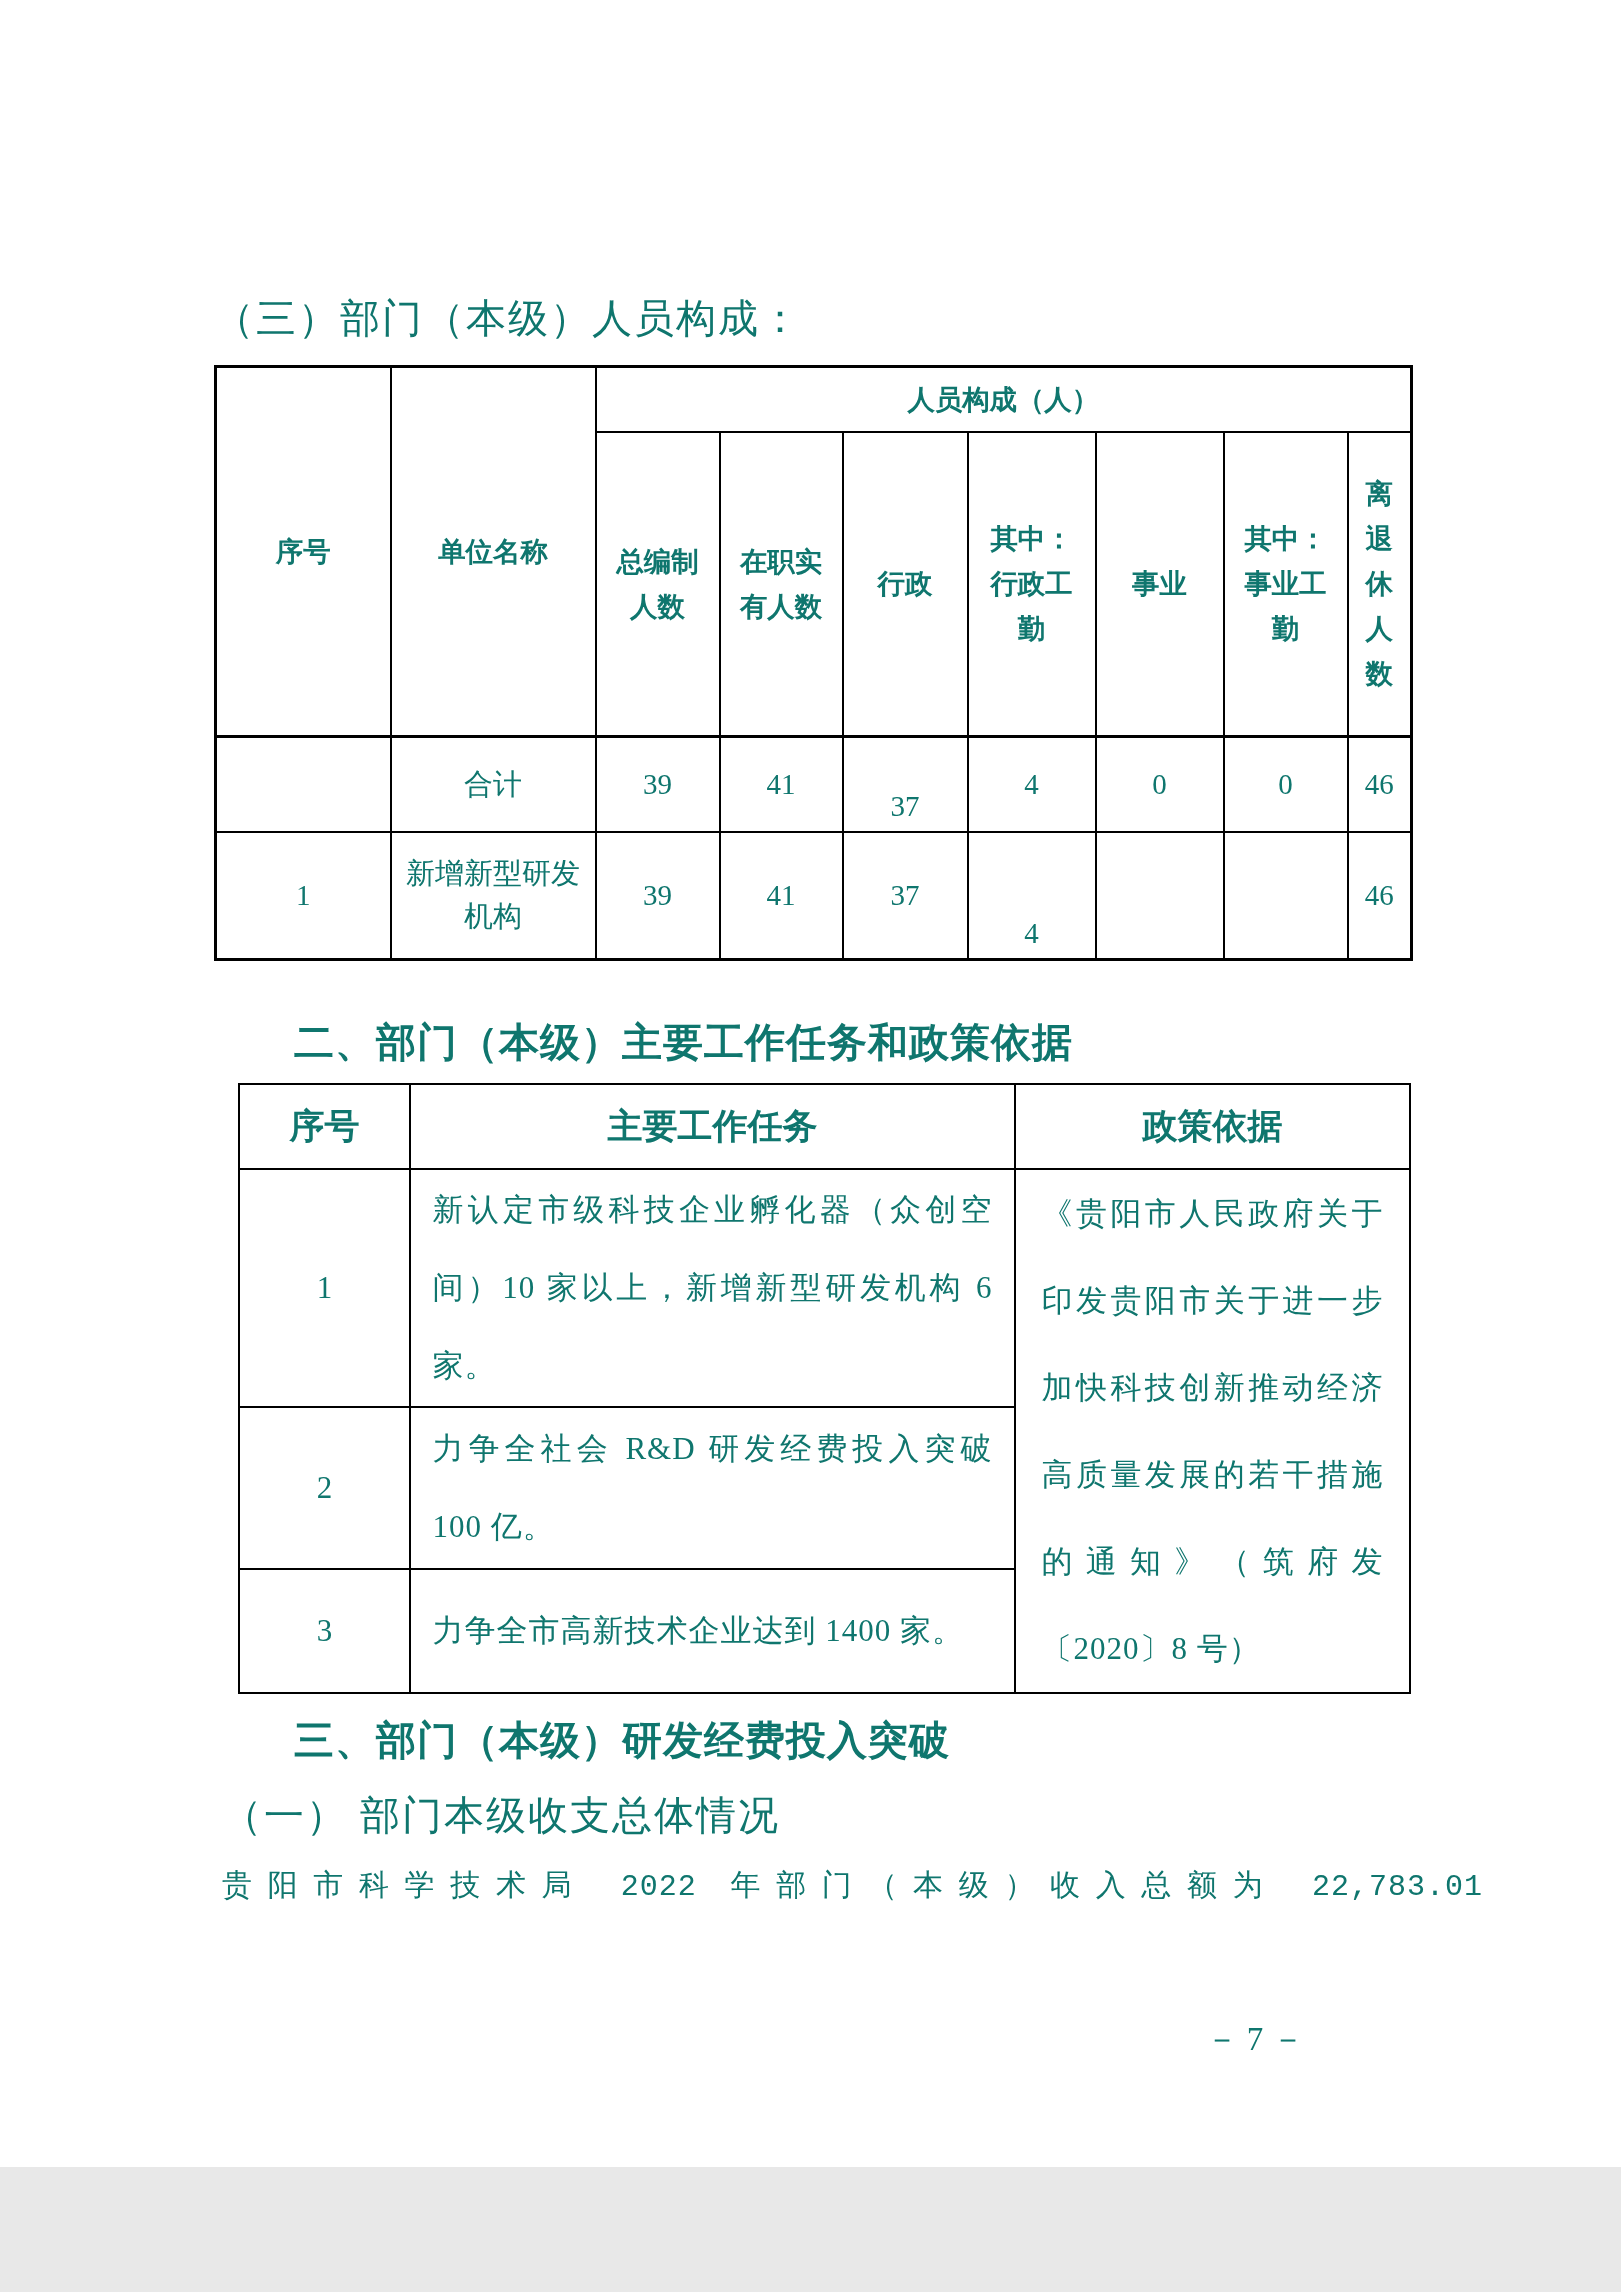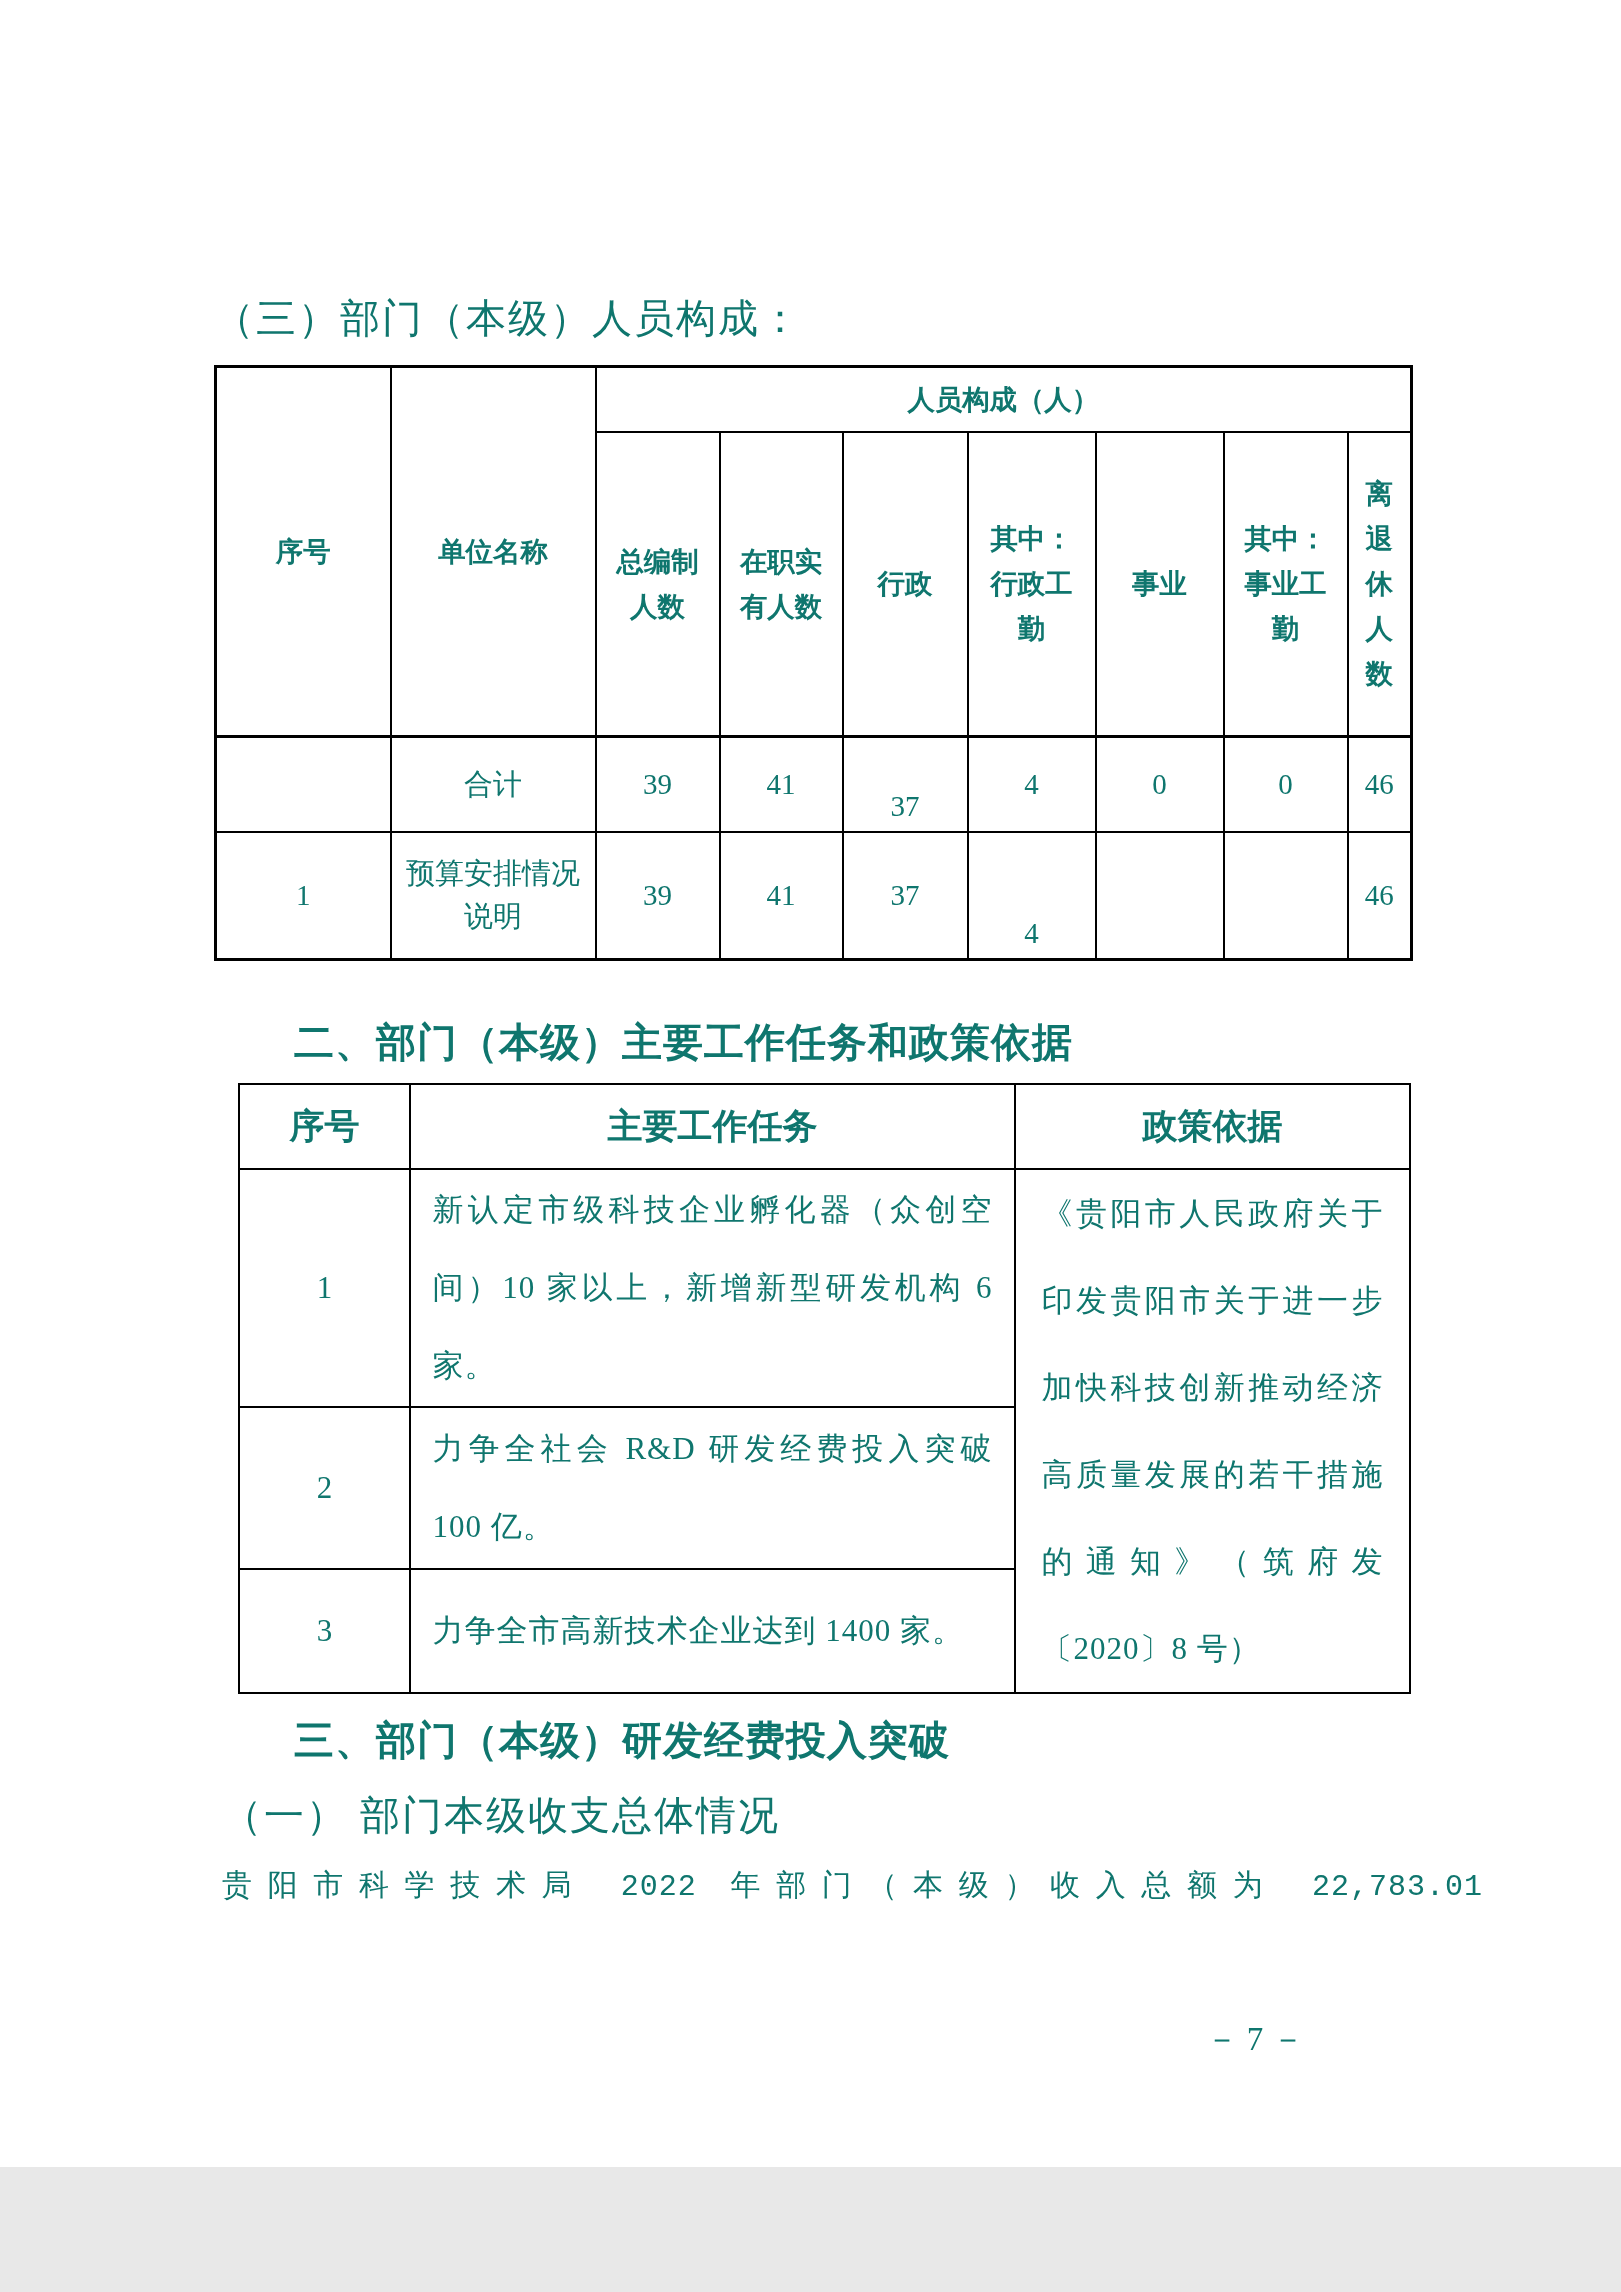--- a/index.html
+++ b/index.html
@@ -175,21 +175,21 @@
       <td class="num grp-left">39</td>
       <td class="num">41</td>
       <td class="num vbottom">37</td>
       <td class="num">4</td>
       <td class="num">0</td>
       <td class="num">0</td>
       <td class="num">46</td>
     </tr>
     <tr>
       <td class="num" style="height:125px;">1</td>
-      <td class="txt">预算安排情况说明</td>
+      <td class="txt">新增新型研发机构</td>
       <td class="num grp-left">39</td>
       <td class="num">41</td>
       <td class="num">37</td>
       <td class="num vbottom">4</td>
       <td class="num"></td>
       <td class="num"></td>
       <td class="num">46</td>
     </tr>
   </tbody>
     </table>

